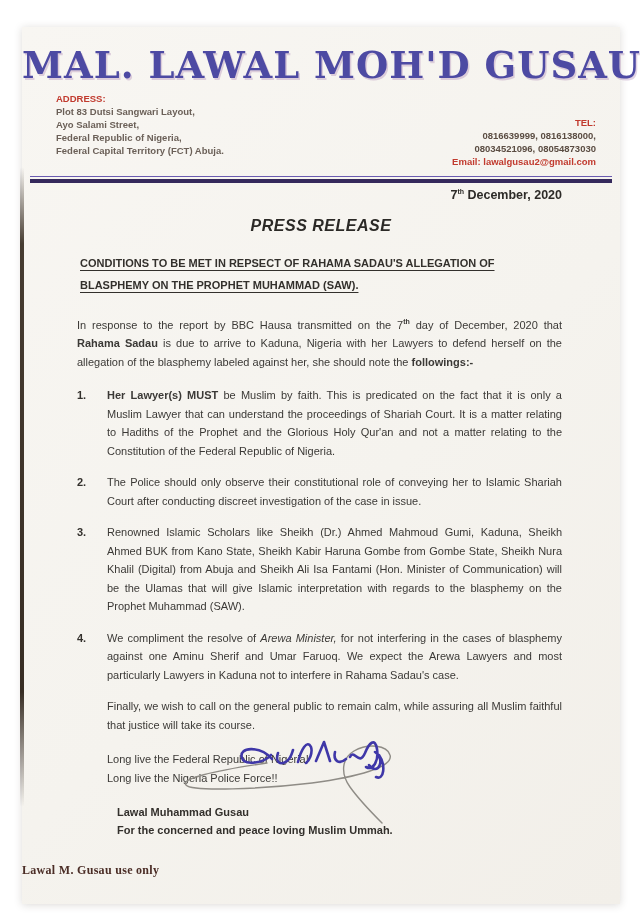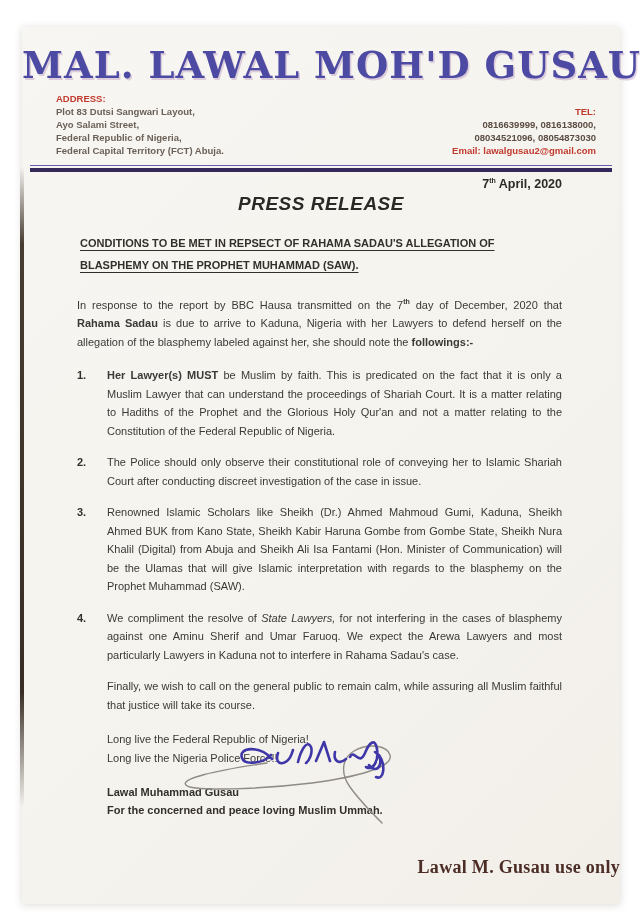--- a/index.html
+++ b/index.html
@@ -21,40 +21,40 @@
   }
   
   .brand{
     margin-top:16px;text-align:center;
     font-family:"DejaVu Serif", serif;font-weight:bold;
     font-size:37px;letter-spacing:1px;color:#4d4aa3;
     text-shadow:1.5px 1.5px 0 rgba(150,100,160,0.28);
     white-space:nowrap;
   }
   .contact-row{
-    display:flex;justify-content:space-between;align-items:flex-end;
+    display:flex;justify-content:space-between;align-items:flex-start;
     padding:5px 24px 6px 34px;
   }
   .address{font-size:9.5px;line-height:13px;color:#6b6058;font-weight:bold;}
   .red-label{color:#c13a2e;font-weight:bold;}
-  .tel{font-size:9.5px;line-height:13px;color:#5a4c42;text-align:right;font-weight:bold;}
+  .tel{font-size:9.5px;line-height:13px;color:#5a4c42;text-align:right;font-weight:bold;margin-top:24px;}
   .email-line{color:#c13a2e;}
   .rule{
     margin:2px 8px 0 8px;height:2px;
     border-top:1.5px solid #6a5bb0;
     border-bottom:4px solid #35295c;
   }
   .date-line{
     margin-top:5px;padding-right:58px;text-align:right;
     font-weight:bold;font-size:12.5px;color:#2d2b28;
   }
   sup{font-size:7px;font-weight:bold;}
   .press-title{
-    margin-top:2px;text-align:center;
-    font-weight:bold;font-style:italic;font-size:19px;
+    margin-top:15px;text-align:center;
+    font-weight:bold;font-style:italic;font-size:16px;
     letter-spacing:0.5px;color:#2b2926;
   }
   .subject{
     width:482px;margin:17px auto 0 auto;
     font-weight:bold;font-size:11px;line-height:22px;color:#33302c;
   }
   .subject .u{text-decoration:underline;text-underline-offset:3px;}
   
   .content{
     padding:0 58px 0 55px;
@@ -62,35 +62,35 @@
   }
   .intro{margin-top:17px;text-align:justify;}
   .list{margin-top:15px;}
   .list-item{display:flex;margin-bottom:13px;}
   .num{width:30px;flex-shrink:0;font-weight:bold;color:#33302c;}
   .item-text{flex:1;text-align:justify;}
   .b{font-weight:bold;}
   .i{font-style:italic;}
   .finally-p{margin-left:30px;margin-top:12px;text-align:justify;}
   .salute{margin-left:30px;margin-top:16px;line-height:19px;}
-  .sign-block{margin-left:30px;margin-top:15px;font-weight:bold;line-height:18px;color:#33302c;}
+  .sign-block{margin-left:40px;margin-top:15px;font-weight:bold;line-height:18px;color:#33302c;}
   .sig-svg{position:absolute;left:150px;top:698px;pointer-events:none;}
   
   .footer{position:absolute;left:0;right:0;bottom:26px;}
   .footer-row{display:flex;align-items:center;padding:0 62px;}
   .footer-line{flex:1;height:2px;background:#57504a;}
   .footer-warning{
     margin:0 8px;font-family:"Liberation Serif", serif;
     font-style:italic;font-weight:bold;font-size:11.5px;color:#8e342c;
     white-space:nowrap;
   }
   .footer-use{
-    margin-top:14px;text-align:right;
+    margin-top:14px;text-align:left;
     font-family:"Liberation Serif", serif;font-weight:bold;
-    font-size:18px;color:#4b2d26;letter-spacing:0.3px;
+    font-size:12px;color:#4b2d26;letter-spacing:0.3px;
   }
 </style>
 </head>
 <body>
 
 <div class="paper">
   <div class="paper-edge"></div>
 
   <div class="brand">MAL. LAWAL MOH'D GUSAU</div>
 
@@ -106,21 +106,21 @@
       <span class="red-label">TEL:</span><br>
       <span>0816639999, 0816138000,</span><br>
       <span>08034521096, 08054873030</span><br>
       <span class="email-line"><span class="b">Email:</span> <span>lawalgusau2@gmail.com</span></span>
     </div>
   </div>
 
   <div class="rule"></div>
 
   <div class="date-line">
-    <span>7</span><sup>th</sup><span> April, 2020</span>
+    <span>7</span><sup>th</sup><span> December, 2020</span>
   </div>
 
   <div class="press-title">PRESS RELEASE</div>
 
   <div class="subject">
     <span class="u">CONDITIONS TO BE MET IN REPSECT OF RAHAMA SADAU'S ALLEGATION OF BLASPHEMY ON THE PROPHET MUHAMMAD (SAW).</span>
   </div>
 
   <div class="content">
     <p class="intro"><span>In response to the report by BBC Hausa transmitted on the 7</span><sup>th</sup><span> day of December, 2020 that </span><span class="b">Rahama Sadau</span><span> is due to arrive to Kaduna, Nigeria with her Lawyers to defend herself on the allegation of the blasphemy labeled against her, she should note the </span><span class="b">followings:-</span></p>
@@ -133,21 +133,21 @@
       <div class="list-item">
         <span class="num">2.</span>
         <span class="item-text">The Police should only observe their constitutional role of conveying her to Islamic Shariah Court after conducting discreet investigation of the case in issue.</span>
       </div>
       <div class="list-item">
         <span class="num">3.</span>
         <span class="item-text">Renowned Islamic Scholars like Sheikh (Dr.) Ahmed Mahmoud Gumi, Kaduna, Sheikh Ahmed BUK from Kano State, Sheikh Kabir Haruna Gombe from Gombe State, Sheikh Nura Khalil (Digital) from Abuja and Sheikh Ali Isa Fantami (Hon. Minister of Communication) will be the Ulamas that will give Islamic interpretation with regards to the blasphemy on the Prophet Muhammad (SAW).</span>
       </div>
       <div class="list-item">
         <span class="num">4.</span>
-        <span class="item-text"><span>We compliment the resolve of </span><span class="i">State Lawyers,</span><span> for not interfering in the cases of blasphemy against one Aminu Sherif and Umar Faruoq. We expect the Arewa Lawyers and most particularly Lawyers in Kaduna not to interfere in Rahama Sadau's case.</span></span>
+        <span class="item-text"><span>We compliment the resolve of </span><span class="i">Arewa Minister,</span><span> for not interfering in the cases of blasphemy against one Aminu Sherif and Umar Faruoq. We expect the Arewa Lawyers and most particularly Lawyers in Kaduna not to interfere in Rahama Sadau's case.</span></span>
       </div>
     </div>
 
     <p class="finally-p">Finally, we wish to call on the general public to remain calm, while assuring all Muslim faithful that justice will take its course.</p>
 
     <div class="salute">
       <span>Long live the Federal Republic of Nigeria!</span><br>
       <span>Long live the Nigeria Police Force!!</span>
     </div>
 

